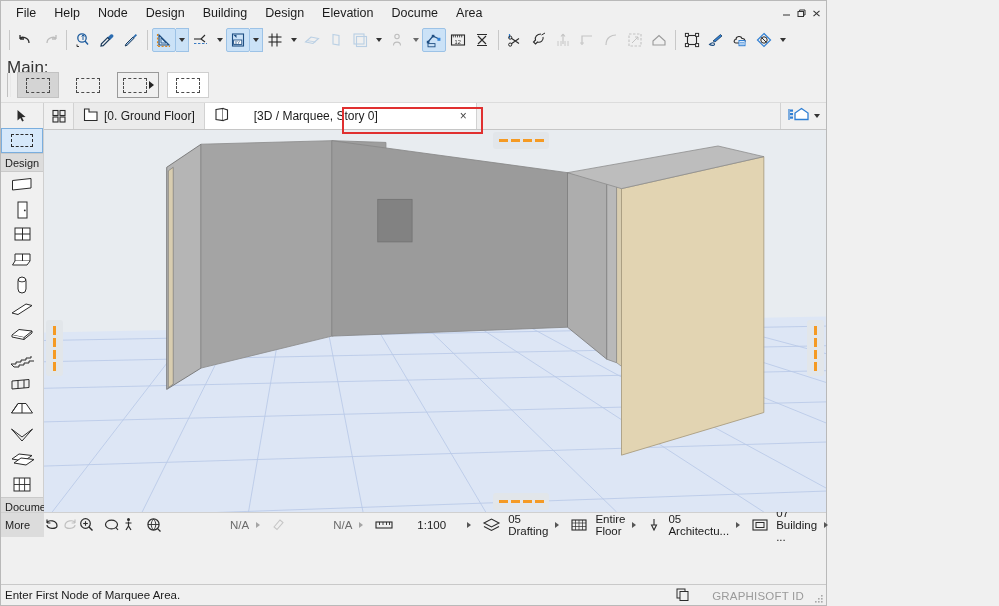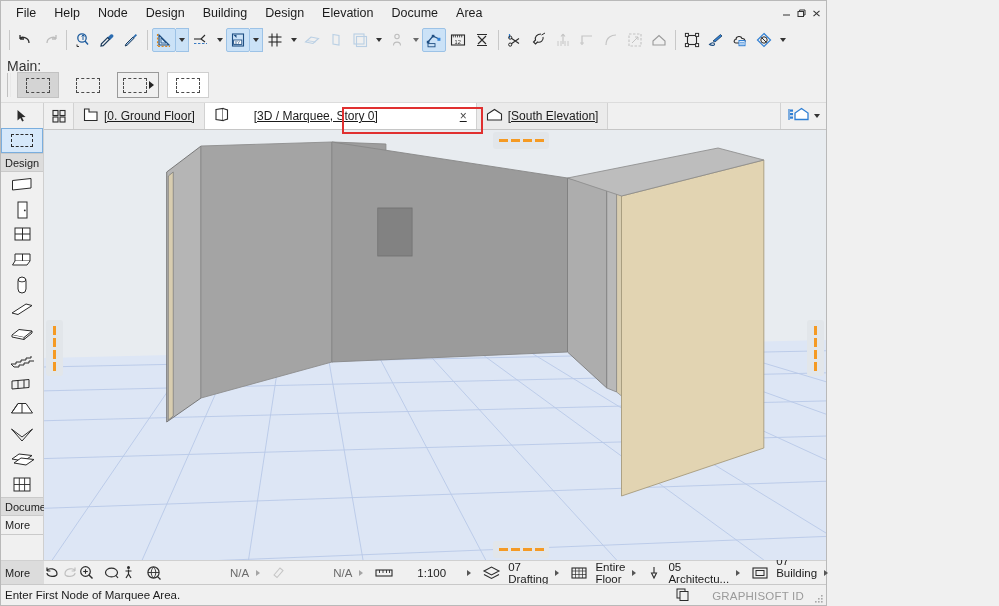--- a/index.html
+++ b/index.html
@@ -32,21 +32,21 @@
   .tb-arrow { width:13px; height:24px; display:flex; align-items:center; justify-content:center; }
   .tb-arrow.on { background:#cbe2f7; border:1px solid #9cc2e6; border-left:none; }
   .tb-sep { width:1px; height:20px; background:#c8c8c8; margin:0 4px; }
   .caret { width:0;height:0;border-left:3.5px solid transparent;border-right:3.5px solid transparent;
            border-top:4px solid #333; }
   .caret.dim { border-top-color:#6a6a6a; }
 
   
   .mainrow { height:48px; background:#f0f0f0; flex:0 0 48px; position:relative;
              border-bottom:1px solid #dcdcdc; }
-  .mainrow .lbl { position:absolute; left:6px; top:3px; font-size:14px; color:#333; }
+  .mainrow .lbl { position:absolute; left:6px; top:3px; font-size:17px; color:#333; }
   .mainpal { position:absolute; left:6px; top:17px; display:flex; align-items:center; gap:0; }
   .grip { width:4px; height:24px; border-left:1px solid #c0c0c0; border-right:1px solid #e8e8e8;
           margin-right:6px; }
   .mq { width:42px; height:26px; display:flex; align-items:center; justify-content:center;
         border:1px solid transparent; margin-right:8px; }
   .mq.pressed { background:#d4d4d4; border:1px solid #c2c2c2; }
   .mq.framed { background:#f0f0f0; border:1px solid #9a9a9a; }
   .mq.white { background:#fff; border:1px solid #cfcfcf; }
   .mq-inner { width:24px; height:15px; border:1.4px dashed #4a4a4a; }
   .mq-flyout { width:0;height:0;border-top:4px solid transparent;border-bottom:4px solid transparent;
@@ -56,21 +56,21 @@
   .bodyrow { flex:1 1 auto; display:flex; min-height:0; }
   .toolbox { width:43px; background:#f0f0f0; display:flex; flex-direction:column;
              border-right:1px solid #cfcfcf; }
   .tool { height:25px; display:flex; align-items:center; justify-content:center; flex:0 0 auto; }
   .tool.sel { background:#d6e8fa; border:1px solid #7aaede; }
   .tb-head { height:19px; background:#dcdcdc; display:flex; align-items:center;
              padding-left:4px; font-size:11px; color:#222; flex:0 0 19px;
              border-top:1px solid #cacaca; border-bottom:1px solid #cacaca; }
 
   
-  .docarea { flex:1 1 auto; display:flex; flex-direction:column; min-width:0; background:#fff;text-decoration:underline; }
+  .docarea { flex:1 1 auto; display:flex; flex-direction:column; min-width:0; background:#fff; }
   .tabbar { height:27px; background:#f0f0f0; display:flex; align-items:stretch;
             border-bottom:1px solid #c6c6c6; flex:0 0 27px; position:relative; }
   .tab-grid { width:30px; display:flex; align-items:center; justify-content:center;
               border-right:1px solid #d2d2d2; }
   .tab { display:flex; align-items:center; gap:5px; padding:0 9px; font-size:12px;
          border-right:1px solid #d2d2d2; background:#ebebeb; color:#1b1b1b; white-space:nowrap; }
   .tab.active { background:#fff; position:relative;gap:24px; }
   .tab .tx { font-size:12px; }
   .tab-close { margin-left:auto; padding-left:10px; font-size:12px; color:#444; }
   .tab-wide { flex:0 0 272px; }
@@ -97,21 +97,21 @@
                padding-left:4px; font-size:11px; color:#222; flex:0 0 43px; }
   .sb-btn { width:24px; height:22px; display:flex; align-items:center; justify-content:center; }
   .sb-sep { width:1px; height:17px; background:#c8c8c8; margin:0 4px; }
   .sb-txt { font-size:11.5px; color:#6b6b6b; padding:0 7px; }
   .sb-txt.dark { color:#1b1b1b; }
   .sb-caret { width:0;height:0;border-top:3.5px solid transparent;border-bottom:3.5px solid transparent;
               border-left:4.5px solid #555; margin-right:3px; }
   .sb-caret.dim { border-left-color:#a5a5a5; }
 
   .promptbar { height:21px; background:#f0f0f0; display:flex; align-items:center;
-               border-top:1px solid #c9c9c9; flex:0 0 21px; padding-left:4px; position:relative; }
+               border-top:1px solid #c9c9c9; flex:0 0 21px; padding-left:4px; position:relative;margin-top:48px; }
   .prompt-txt { font-size:11.5px; color:#1b1b1b; }
   .gs-id { position:absolute; right:22px; top:0; height:21px; display:flex; align-items:center;
            gap:22px; }
   .gs-id .t { font-size:11.5px; color:#9a9a9a; letter-spacing:.2px; }
   .resize-grip { position:absolute; right:2px; bottom:1px; width:12px; height:12px; }
 </style>
 </head>
 <body>
 
 <div class="app">
@@ -516,28 +516,20 @@
           <span>
             <svg width="16" height="15" viewBox="0 0 16 15">
                 <path d="M2 2.5 L9 1.5 L9 13.5 L2 12.5 z" fill="#fff" stroke="#2b2b2b" stroke-width="1.1"></path>
                 <path d="M9 1.5 L13.5 3 L13.5 12 L9 13.5" fill="#fff" stroke="#2b2b2b" stroke-width="1.1"></path>
               </svg>
           </span>
           <span class="tx">[3D / Marquee, Story 0]</span>
           <span class="tab-close">×</span>
         </div>
 
-        <div class="tab">
-          <span>
-            <svg width="17" height="14" viewBox="0 0 17 14">
-                <path d="M1.5 12 L1.5 6 L8.5 1.5 L15.5 6 L15.5 12 z" fill="#fff" stroke="#2b2b2b" stroke-width="1.1"></path>
-              </svg>
-          </span>
-          <span class="tx">[South Elevation]</span>
-        </div>
 
         <div class="tabbar-right">
           <span>
             <svg width="24" height="17" viewBox="0 0 24 17">
               <path d="M2 3 L2 14" stroke="#2f7fd4" stroke-width="1.2"></path>
               <rect x="3" y="3.5" width="3" height="2.2" fill="#2f7fd4"></rect>
               <rect x="3" y="7" width="3" height="2.2" fill="#2f7fd4"></rect>
               <rect x="3" y="10.5" width="3" height="2.2" fill="#2f7fd4"></rect>
               <path d="M8 13.5 L8 7 L14.5 2.5 L21 7 L21 13.5 z" fill="#fff" stroke="#2f7fd4" stroke-width="1.3"></path>
             </svg>
@@ -687,21 +679,21 @@
     </div>
     <div class="sb-txt dark" style="margin-left:16px;">1:100</div>
     <span class="sb-caret" style="margin-left:14px;"></span>
     <div class="sb-sep"></div>
     <div class="sb-btn">
       <svg width="19" height="16" viewBox="0 0 19 16">
           <path d="M2 6 L9.5 2 L17 6 L9.5 10 z" fill="none" stroke="#2b2b2b" stroke-width="1.1"></path>
           <path d="M2 9.5 L9.5 13.5 L17 9.5" fill="none" stroke="#2b2b2b" stroke-width="1.1"></path>
         </svg>
     </div>
-    <div class="sb-txt dark">07 Drafting</div>
+    <div class="sb-txt dark">05 Drafting</div>
     <span class="sb-caret"></span>
     <div class="sb-sep"></div>
     <div class="sb-btn">
       <svg width="18" height="16" viewBox="0 0 18 16">
           <rect x="2" y="3" width="14" height="10" fill="none" stroke="#2b2b2b" stroke-width="1.1"></rect>
           <path d="M2 6 L16 6 M2 9.5 L16 9.5 M5.5 3 L5.5 13 M9 3 L9 13 M12.5 3 L12.5 13" stroke="#2b2b2b" stroke-width=".7"></path>
         </svg>
     </div>
     <div class="sb-txt dark">Entire Floor</div>
     <span class="sb-caret"></span>

